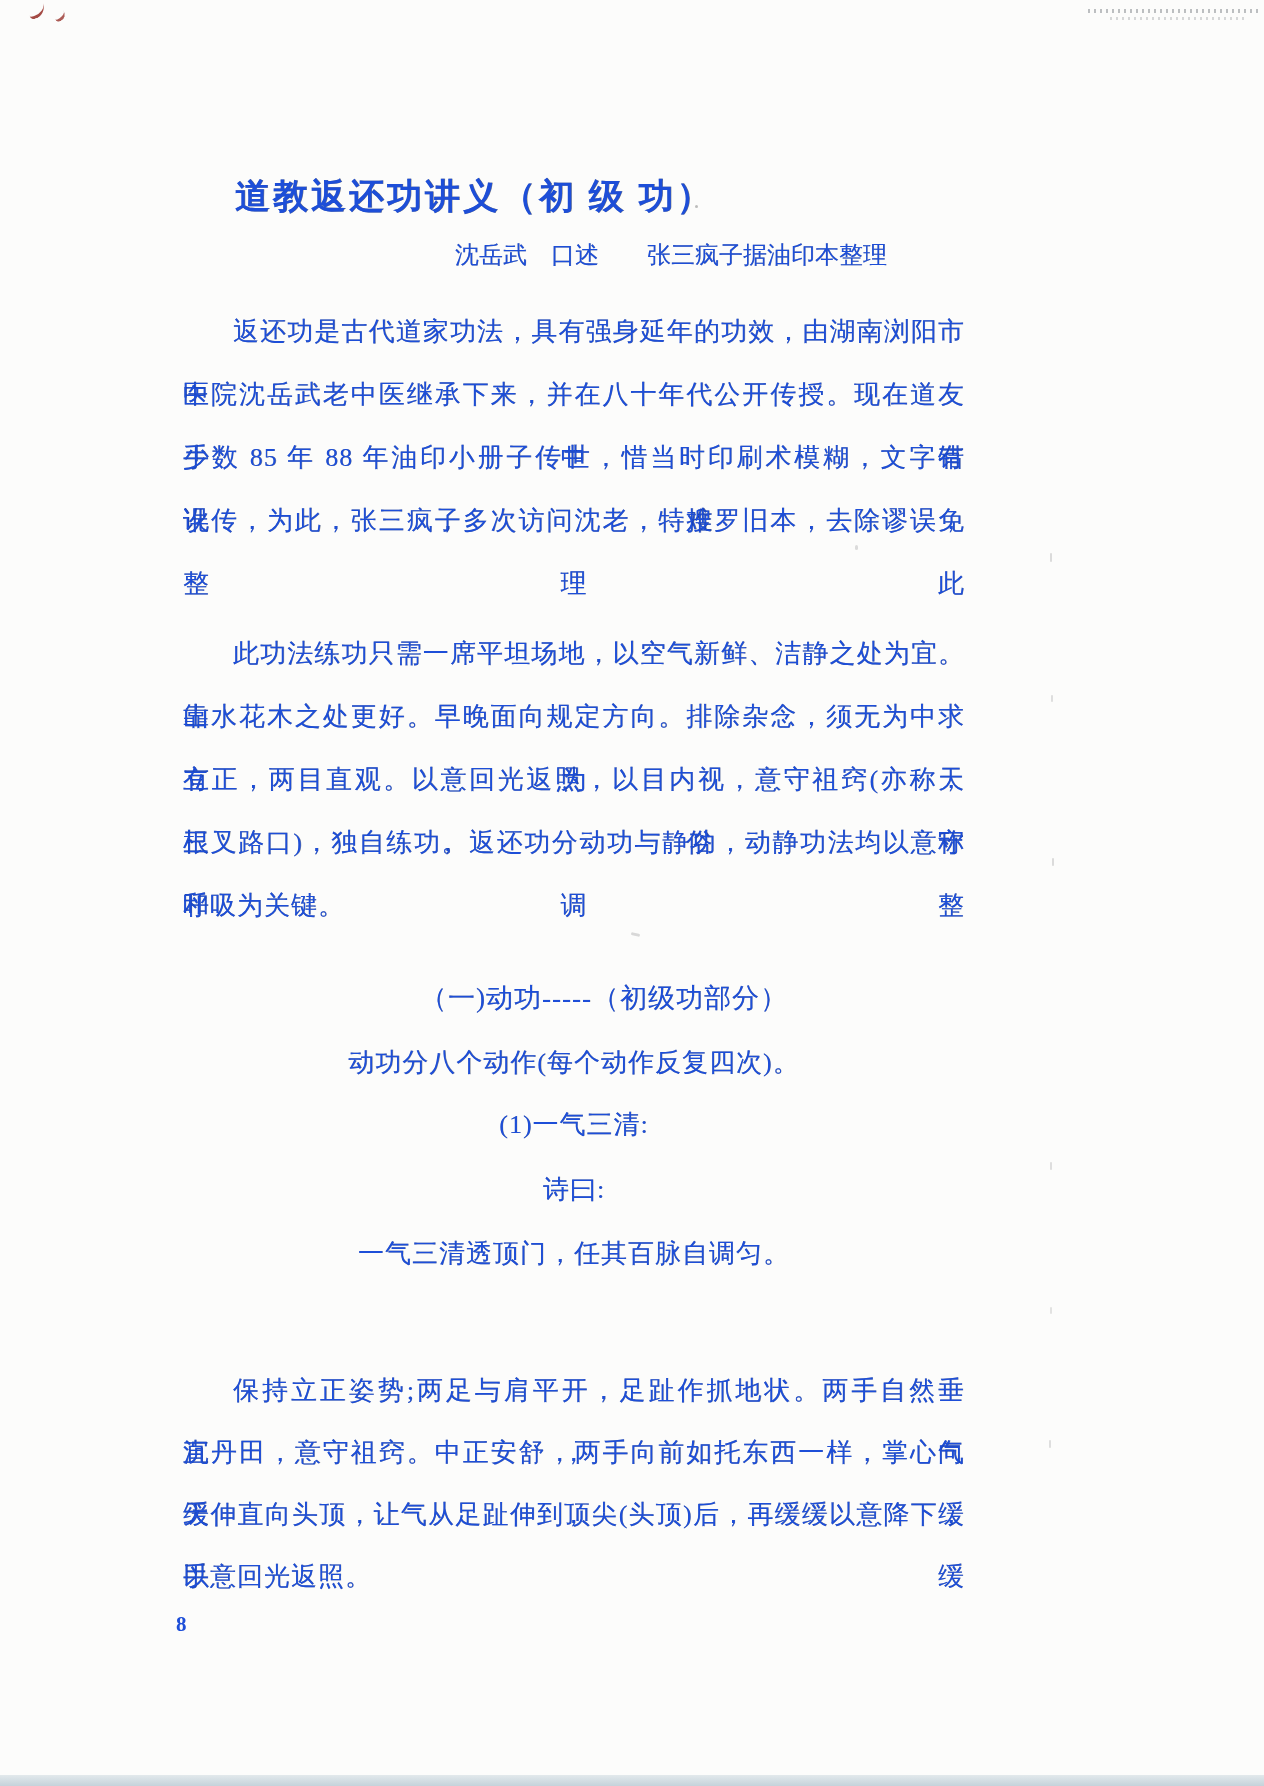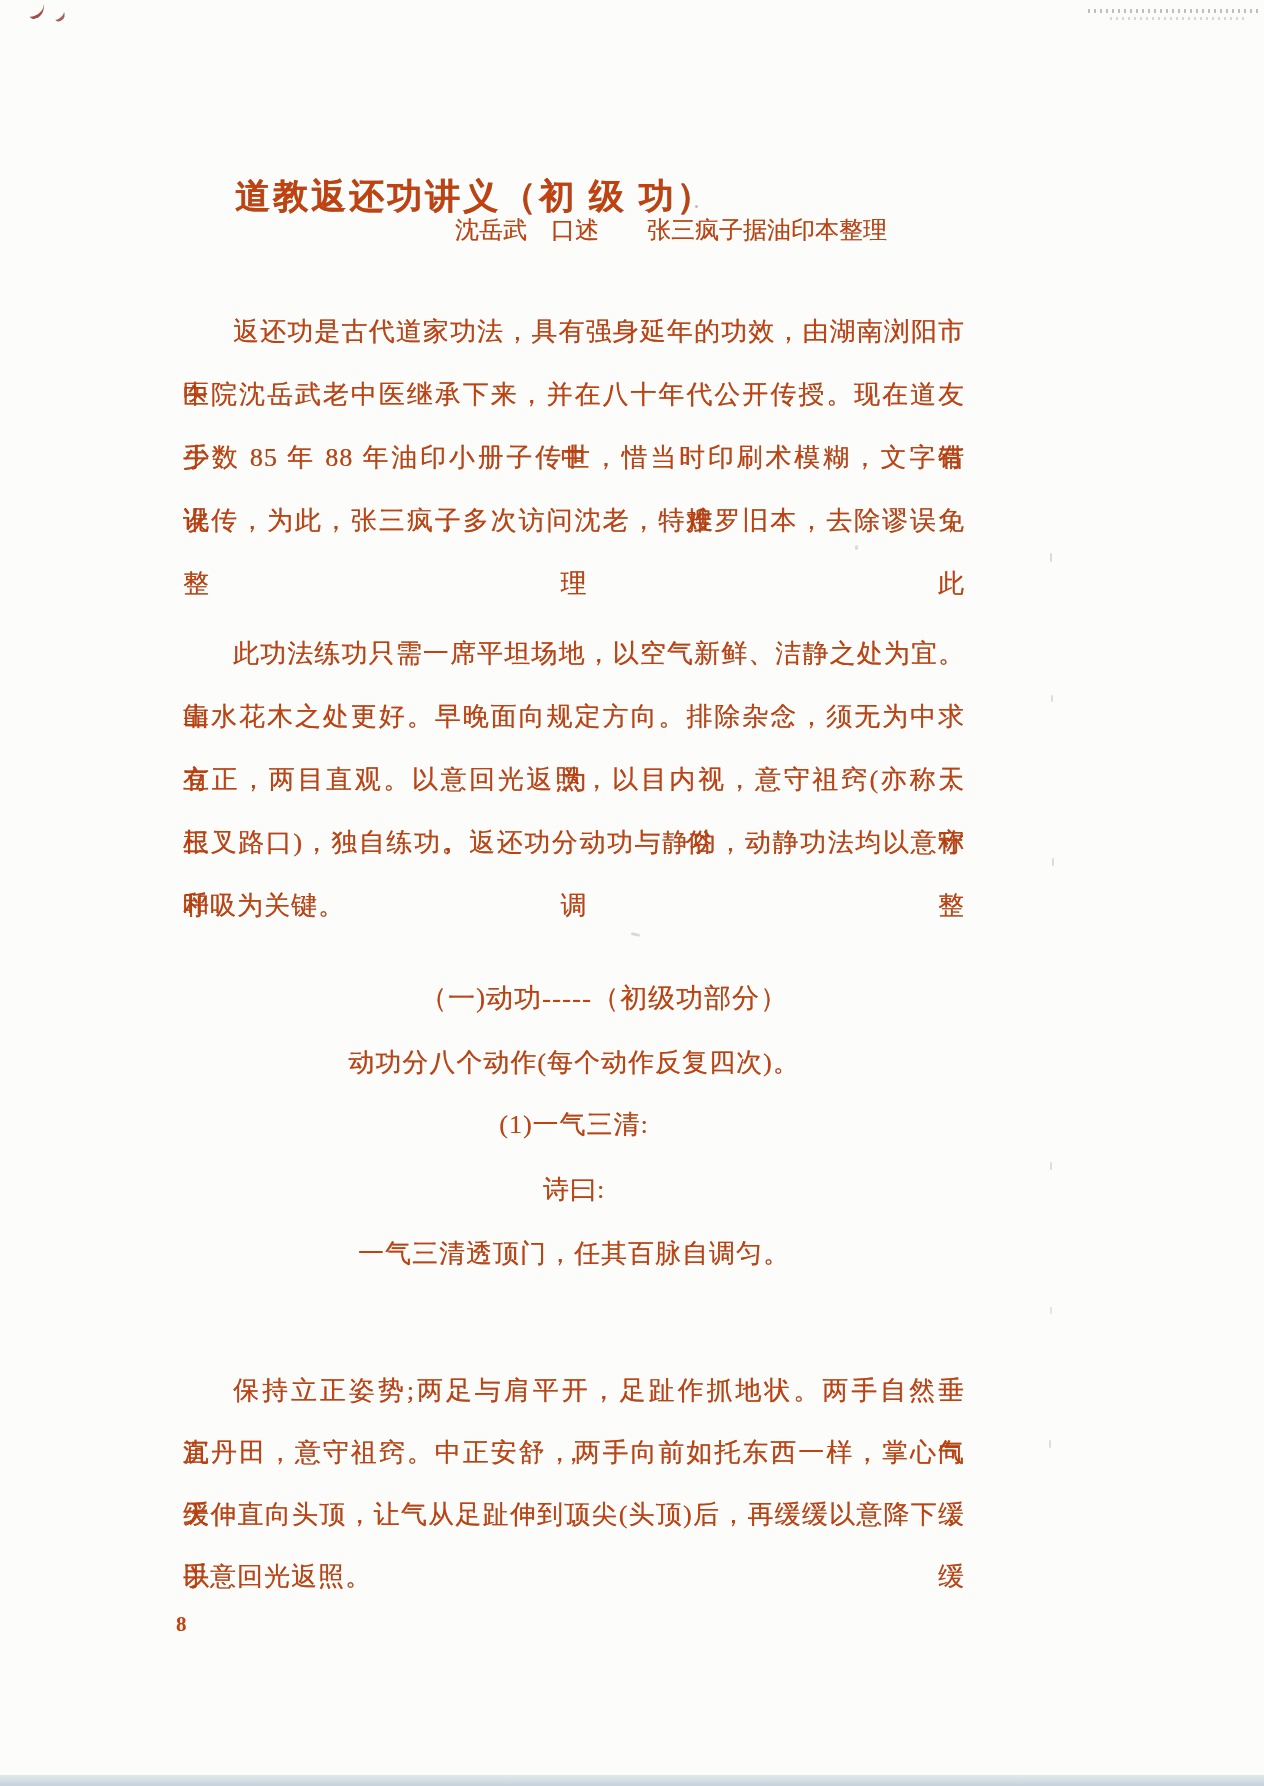--- a/index.html
+++ b/index.html
@@ -3,30 +3,30 @@
 <meta charset="utf-8">
 <style>
   html,body { margin:0; padding:0; background:#e8e8e8; }
   .page {
     position:relative;
     width:1264px; height:1786px;
     margin:0 auto;
     background:#fcfcfb;
     overflow:hidden;
     font-family:"Liberation Serif","DejaVu Serif",serif;
-    color:#c2410c;
+    color:#1d4ed8;
   }
   .title {
     position:absolute; left:235px; top:150px;
     font-size:35px; font-weight:bold; letter-spacing:3px;
     white-space:pre;
     text-shadow:0.4px 0.4px 0 rgba(20,20,20,.55);
   }
   .byline {
-    position:absolute; left:455px; top:214px;
+    position:absolute; left:455px; top:239px;
     font-size:24px; white-space:pre;
     text-shadow:0.3px 0.3px 0 rgba(20,20,20,.4);
   }
   .para { position:absolute; left:183px; width:782px; }
   .ln {
     height:63px; line-height:63px;
     font-size:26px; letter-spacing:1px;
     white-space:pre;
     text-shadow:0.3px 0.3px 0 rgba(20,20,20,.45);
   }

